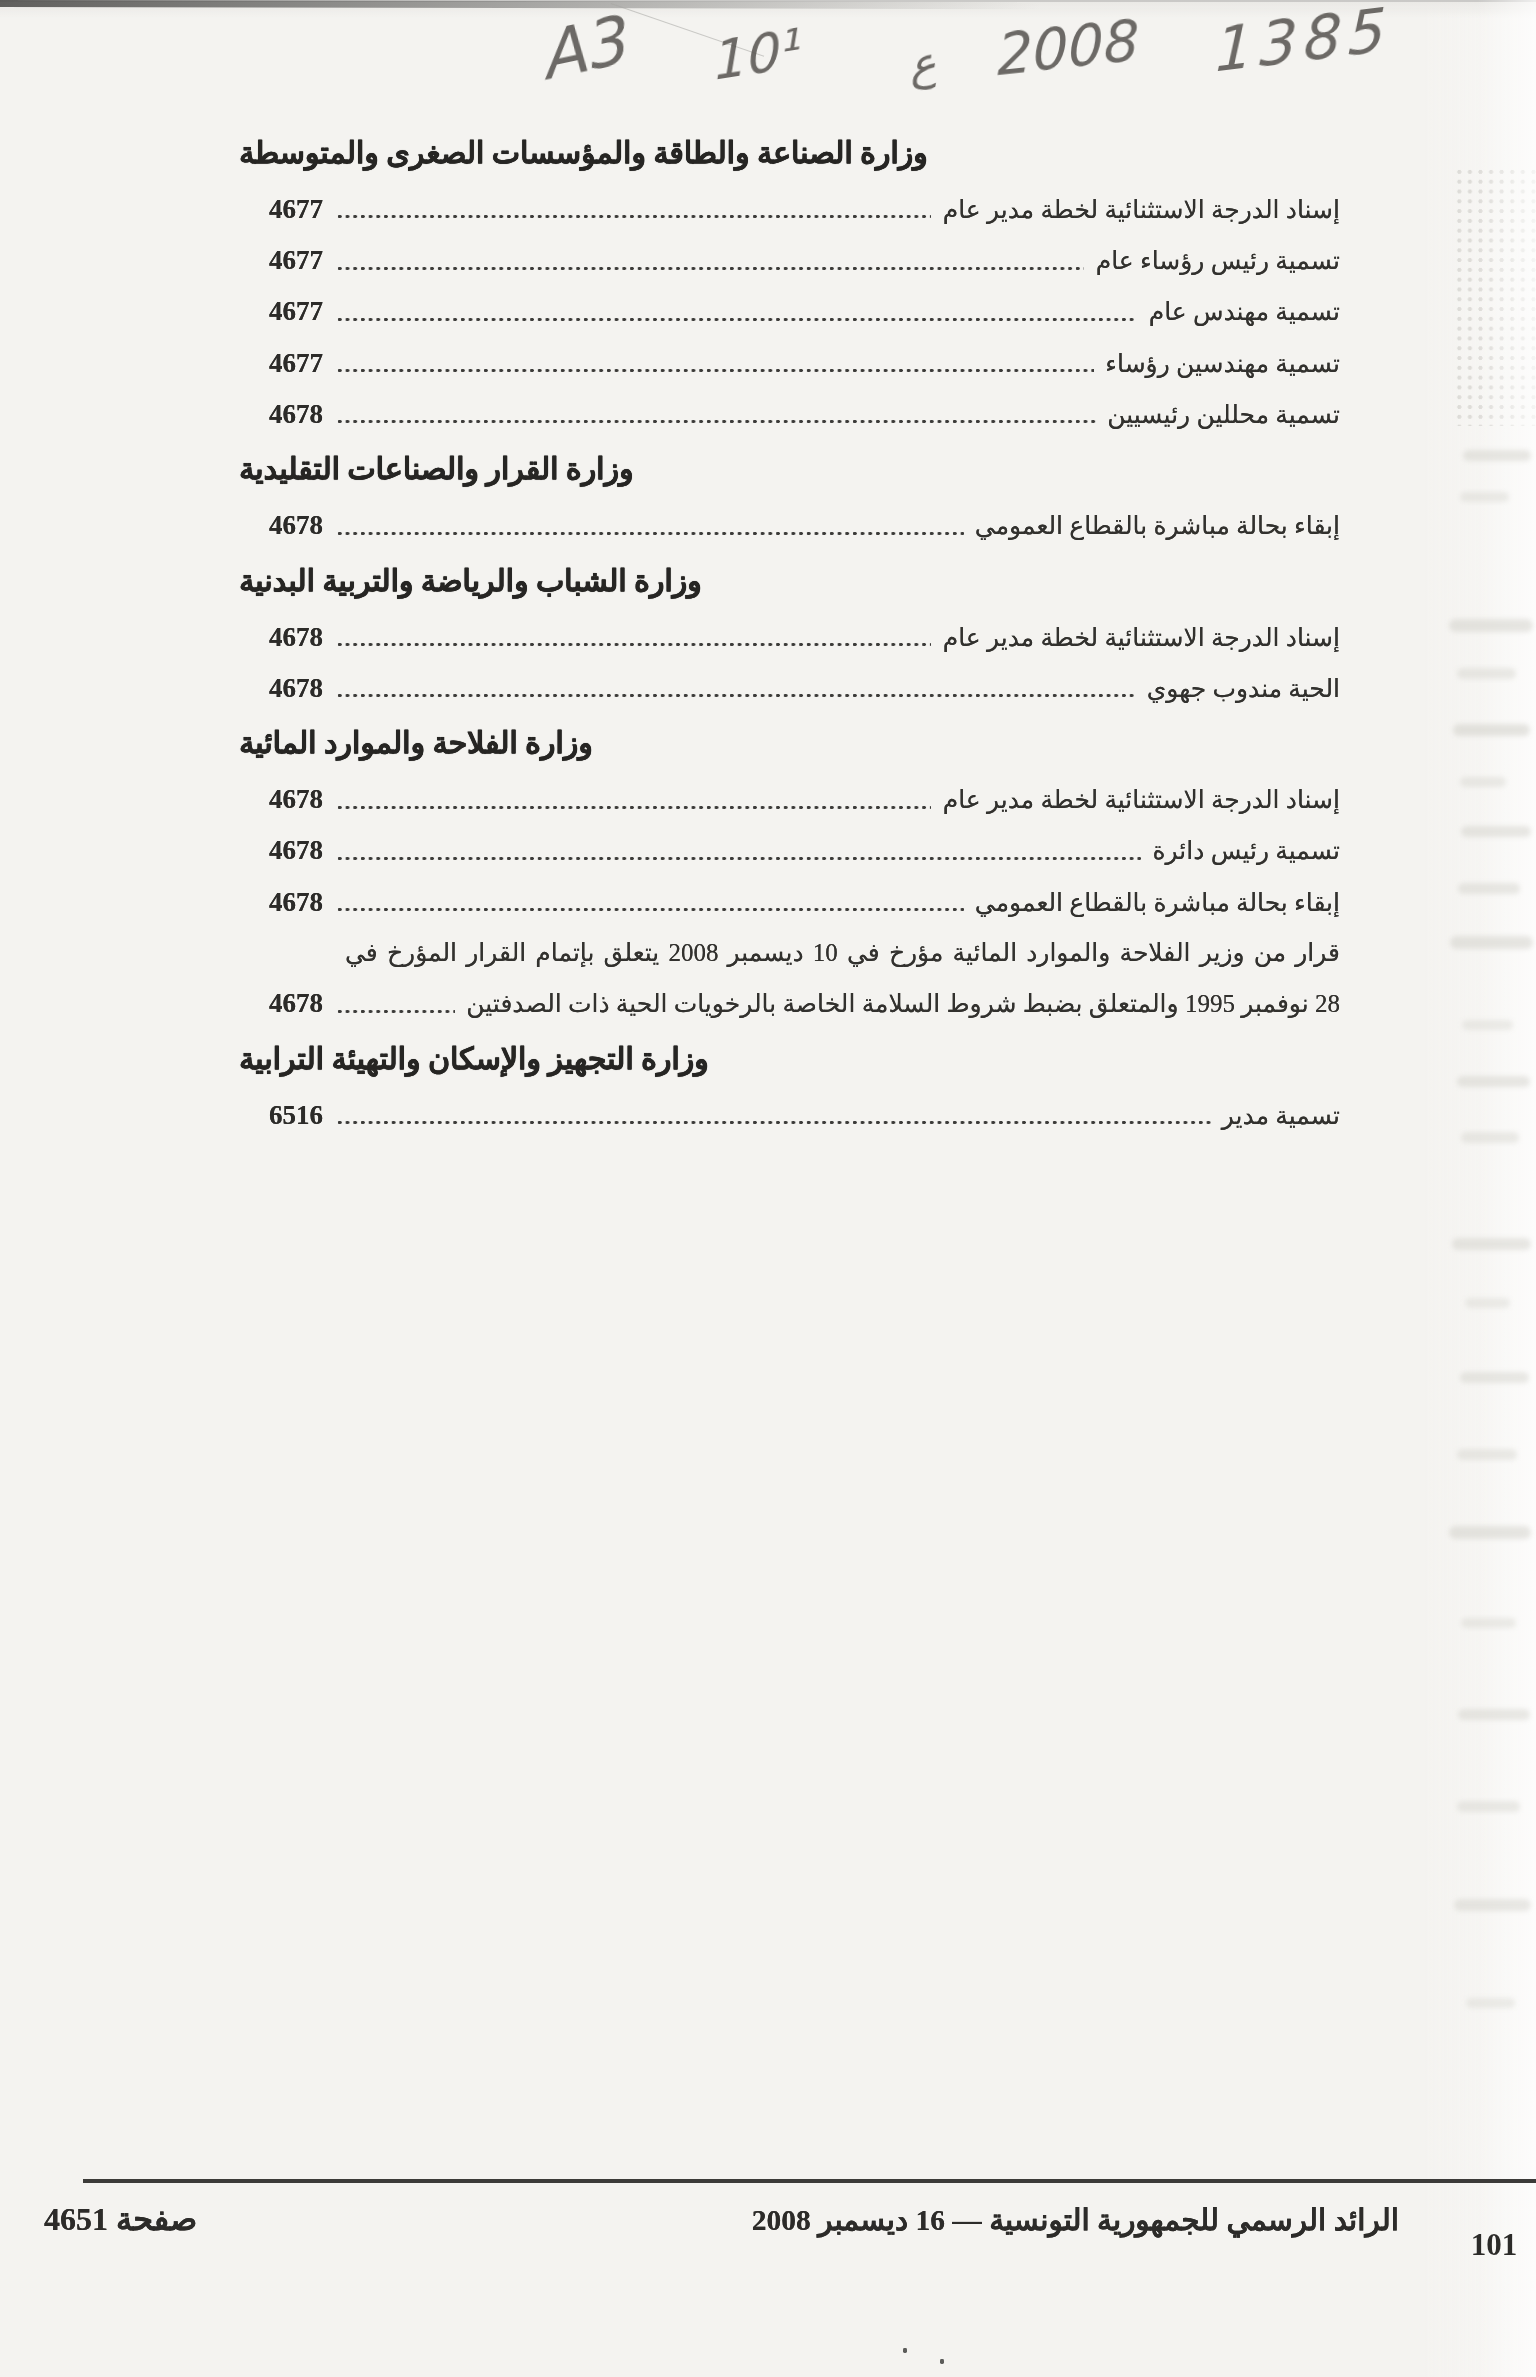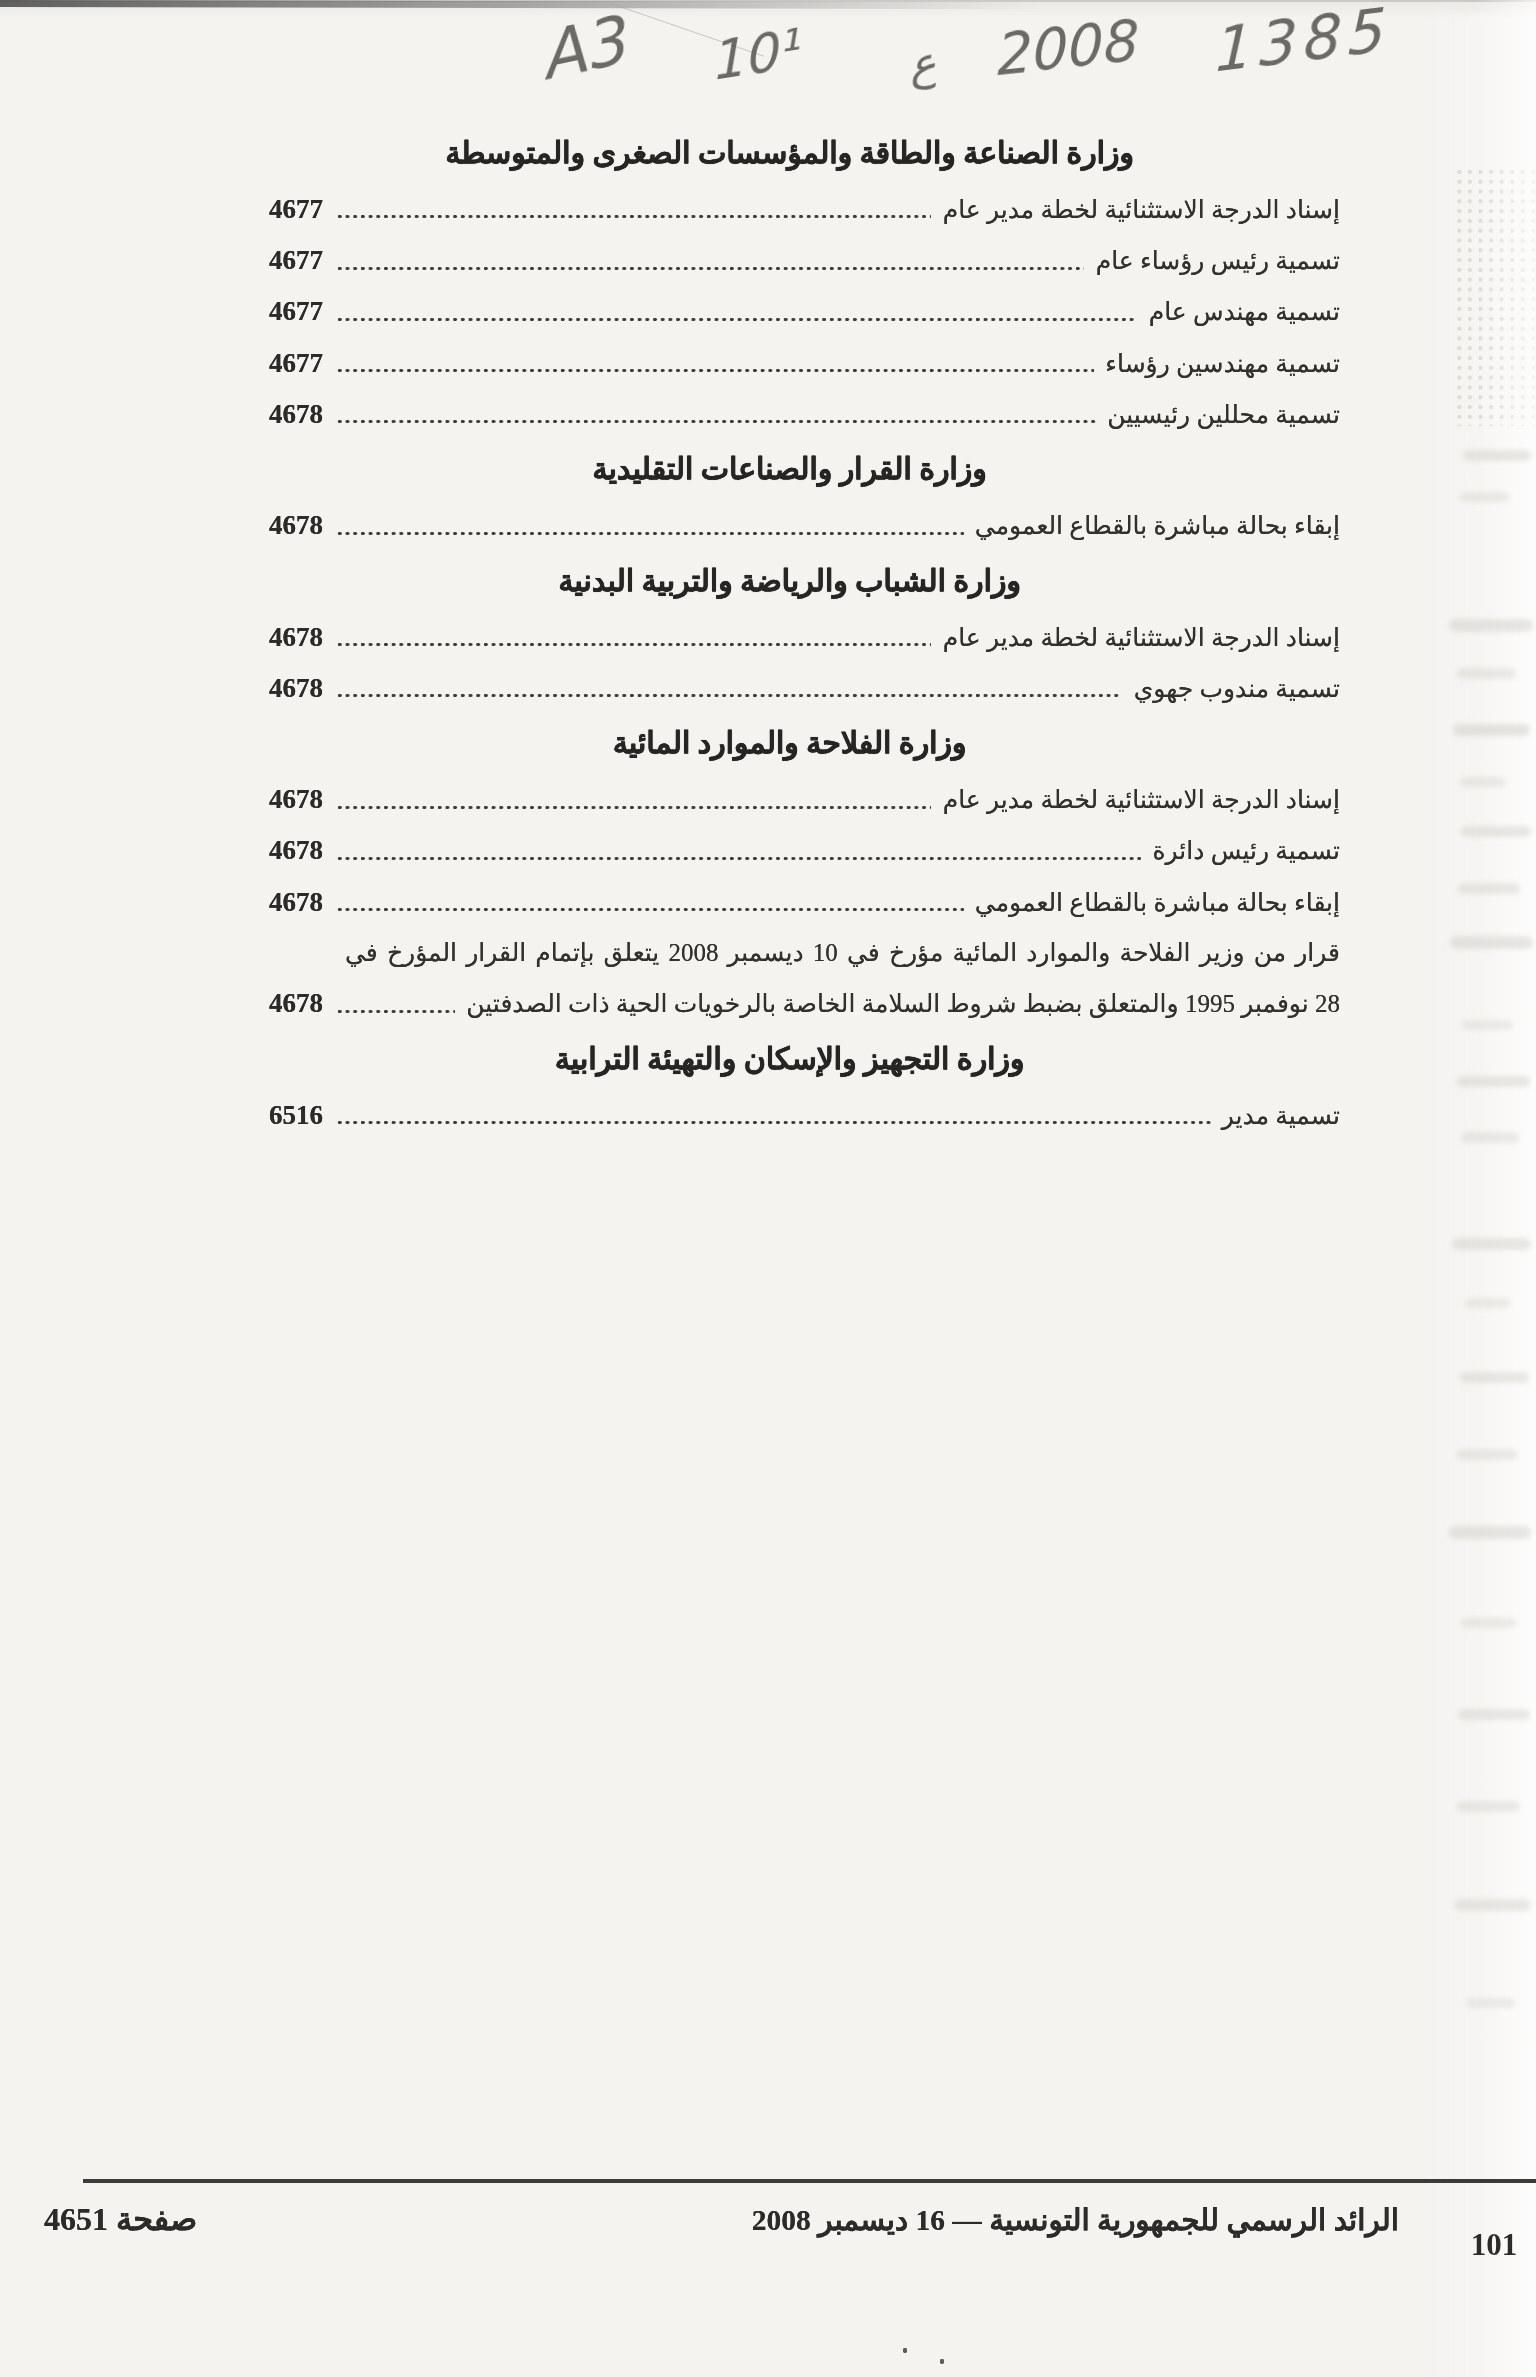--- a/index.html
+++ b/index.html
@@ -36,21 +36,21 @@
     filter:blur(0.3px);white-space:nowrap;}
   .hand-0{left:545px;top:9.8px;font-size:65px;transform:rotate(-12deg) skewX(-6deg);}
   .hand-1{left:714px;top:24px;font-size:53px;transform:rotate(-9deg) skewX(-8deg);}
   .hand-2{left:909px;top:37px;font-size:45px;transform:rotate(-5deg);}
   .hand-3{left:997px;top:15.5px;font-size:56px;transform:rotate(-6deg) skewX(-6deg);}
   .hand-4{left:1215px;top:4.2px;font-size:60px;letter-spacing:6.3px;transform:rotate(-7deg) skewX(-9deg);}
 
   
   #toc{position:absolute;top:123px;left:239px;width:1101px;direction:rtl;}
   .section-title{
-    text-align:center;font-weight:bold;font-size:30px;line-height:39px;
+    text-align:left;font-weight:bold;font-size:30px;line-height:39px;
     margin:9.8px 0 21px 0;color:#262523;
     text-shadow:0 0 0.7px #2a2927, 0.4px 0 0 #2a2927;
   }
   .toc-row{display:flex;direction:rtl;align-items:baseline;
     font-size:25px;line-height:32px;margin-bottom:18.3px;}
   .entry-title{white-space:nowrap;color:#32312e;text-shadow:0 0 0.4px #4a4946;}
   .leader{flex:1;height:7px;align-self:flex-end;margin:0 11.3px 5.6px 14px;
     background-image:radial-gradient(circle at 2.8px 3.5px, #3c3b39 1.6px, transparent 2px);
     background-size:7.7px 7px;background-repeat:repeat-x;background-position:left bottom;}
   .page-num{width:84px;direction:ltr;text-align:right;font-weight:bold;font-size:27px;
@@ -149,21 +149,21 @@
       </div>
     </div>
     <div class="section">
       <div class="section-title">وزارة الشباب والرياضة والتربية البدنية</div>
       <div class="toc-row">
         <span class="entry-title">إسناد الدرجة الاستثنائية لخطة مدير عام</span>
         <span class="leader"></span>
         <span class="page-num">4678</span>
       </div>
       <div class="toc-row">
-        <span class="entry-title">تسمية مندوب جهوي</span>
+        <span class="entry-title">الحية مندوب جهوي</span>
         <span class="leader"></span>
         <span class="page-num">4678</span>
       </div>
     </div>
     <div class="section">
       <div class="section-title">وزارة الفلاحة والموارد المائية</div>
       <div class="toc-row">
         <span class="entry-title">إسناد الدرجة الاستثنائية لخطة مدير عام</span>
         <span class="leader"></span>
         <span class="page-num">4678</span>

